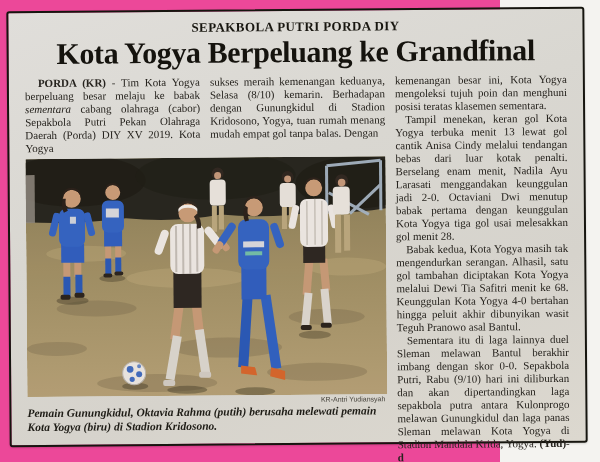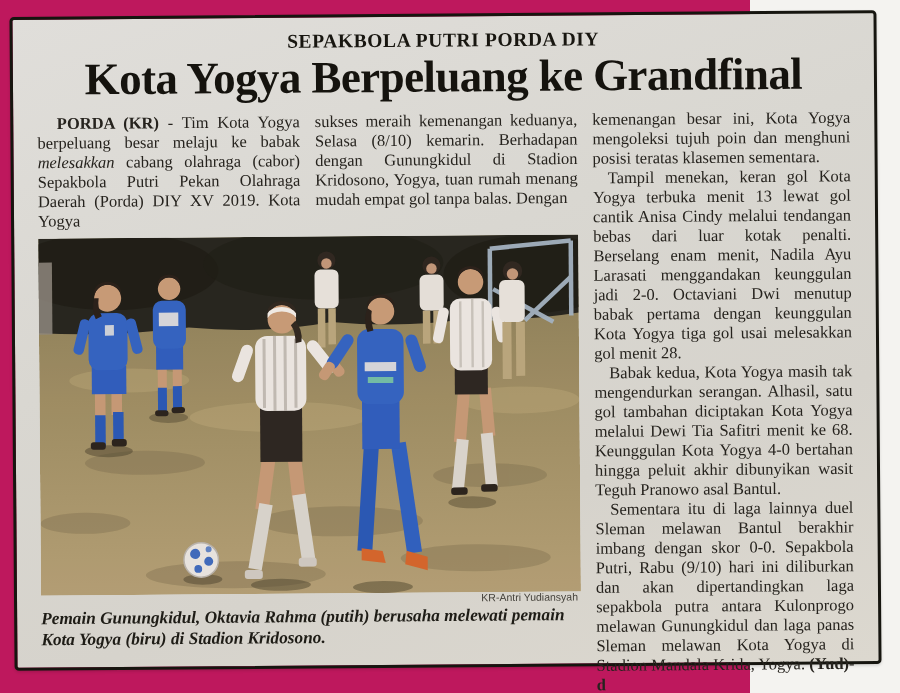--- a/index.html
+++ b/index.html
@@ -1,18 +1,18 @@
 <!DOCTYPE html>
 <html lang="id"><head>
 <meta charset="utf-8">
 <style>
   html,body{margin:0;padding:0;}
   body{width:600px;height:462px;overflow:hidden;background:#f4f3f0;
        font-family:"Liberation Serif",serif;}
-  .stage{position:relative;width:500px;height:462px;background:#be185d;}
+  .stage{position:relative;width:500px;height:462px;background:#ec4899;}
   .clip{position:absolute;left:8px;top:9px;width:578px;height:436px;
         box-sizing:border-box;border:2px solid #16150f;border-radius:3px;
         background:linear-gradient(160deg,#e0deda 0%,#d9d7d1 40%,#d6d3cc 70%,#dcd8cf 100%);
         transform:rotate(-0.45deg);transform-origin:50% 50%;
         padding:6px 16px 4px 16px;box-shadow:0 1px 2px rgba(0,0,0,.15);}
   .kicker{text-align:center;font-size:13px;font-weight:600;letter-spacing:.4px;
           color:#181610;margin-top:2px;}
   .headline{text-align:center;font-size:30px;font-weight:bold;letter-spacing:-.4px;
             color:#15130e;margin:1px 0 7px 0;line-height:1.08;
             font-family:"Liberation Serif",serif;}
@@ -43,21 +43,21 @@
     <div class="kicker">SEPAKBOLA PUTRI PORDA DIY</div>
     <h1 class="headline">Kota Yogya Berpeluang ke Grandfinal</h1>
 
     <div class="bodygrid">
 
       <div class="leftzone">
 
         <div class="twocols">
           <p class="coltext col1"><span class="lead">PORDA (KR) -</span>
             <span>Tim Kota Yogya berpeluang besar melaju ke babak</span>
-            <i>melesakkan</i>
+            <i>sementara</i>
             <span>cabang olahraga (cabor) Sepakbola Putri Pekan Olahraga Daerah (Porda) DIY XV 2019. Kota Yogya</span>
           </p>
           <p class="coltext col2">sukses meraih kemenangan keduanya, Selasa (8/10) kemarin. Berhadapan dengan Gunungkidul di Stadion Kridosono, Yogya, tuan rumah menang mudah empat gol tanpa balas. Dengan</p>
         </div>
 
         <div class="photo">
           <svg width="360" height="238" viewBox="0 0 360 238" preserveAspectRatio="none">
             <defs>
               <linearGradient id="fieldg" x1="0" y1="0" x2="0" y2="1">
                 <stop offset="0" stop-color="#857a55"></stop>

